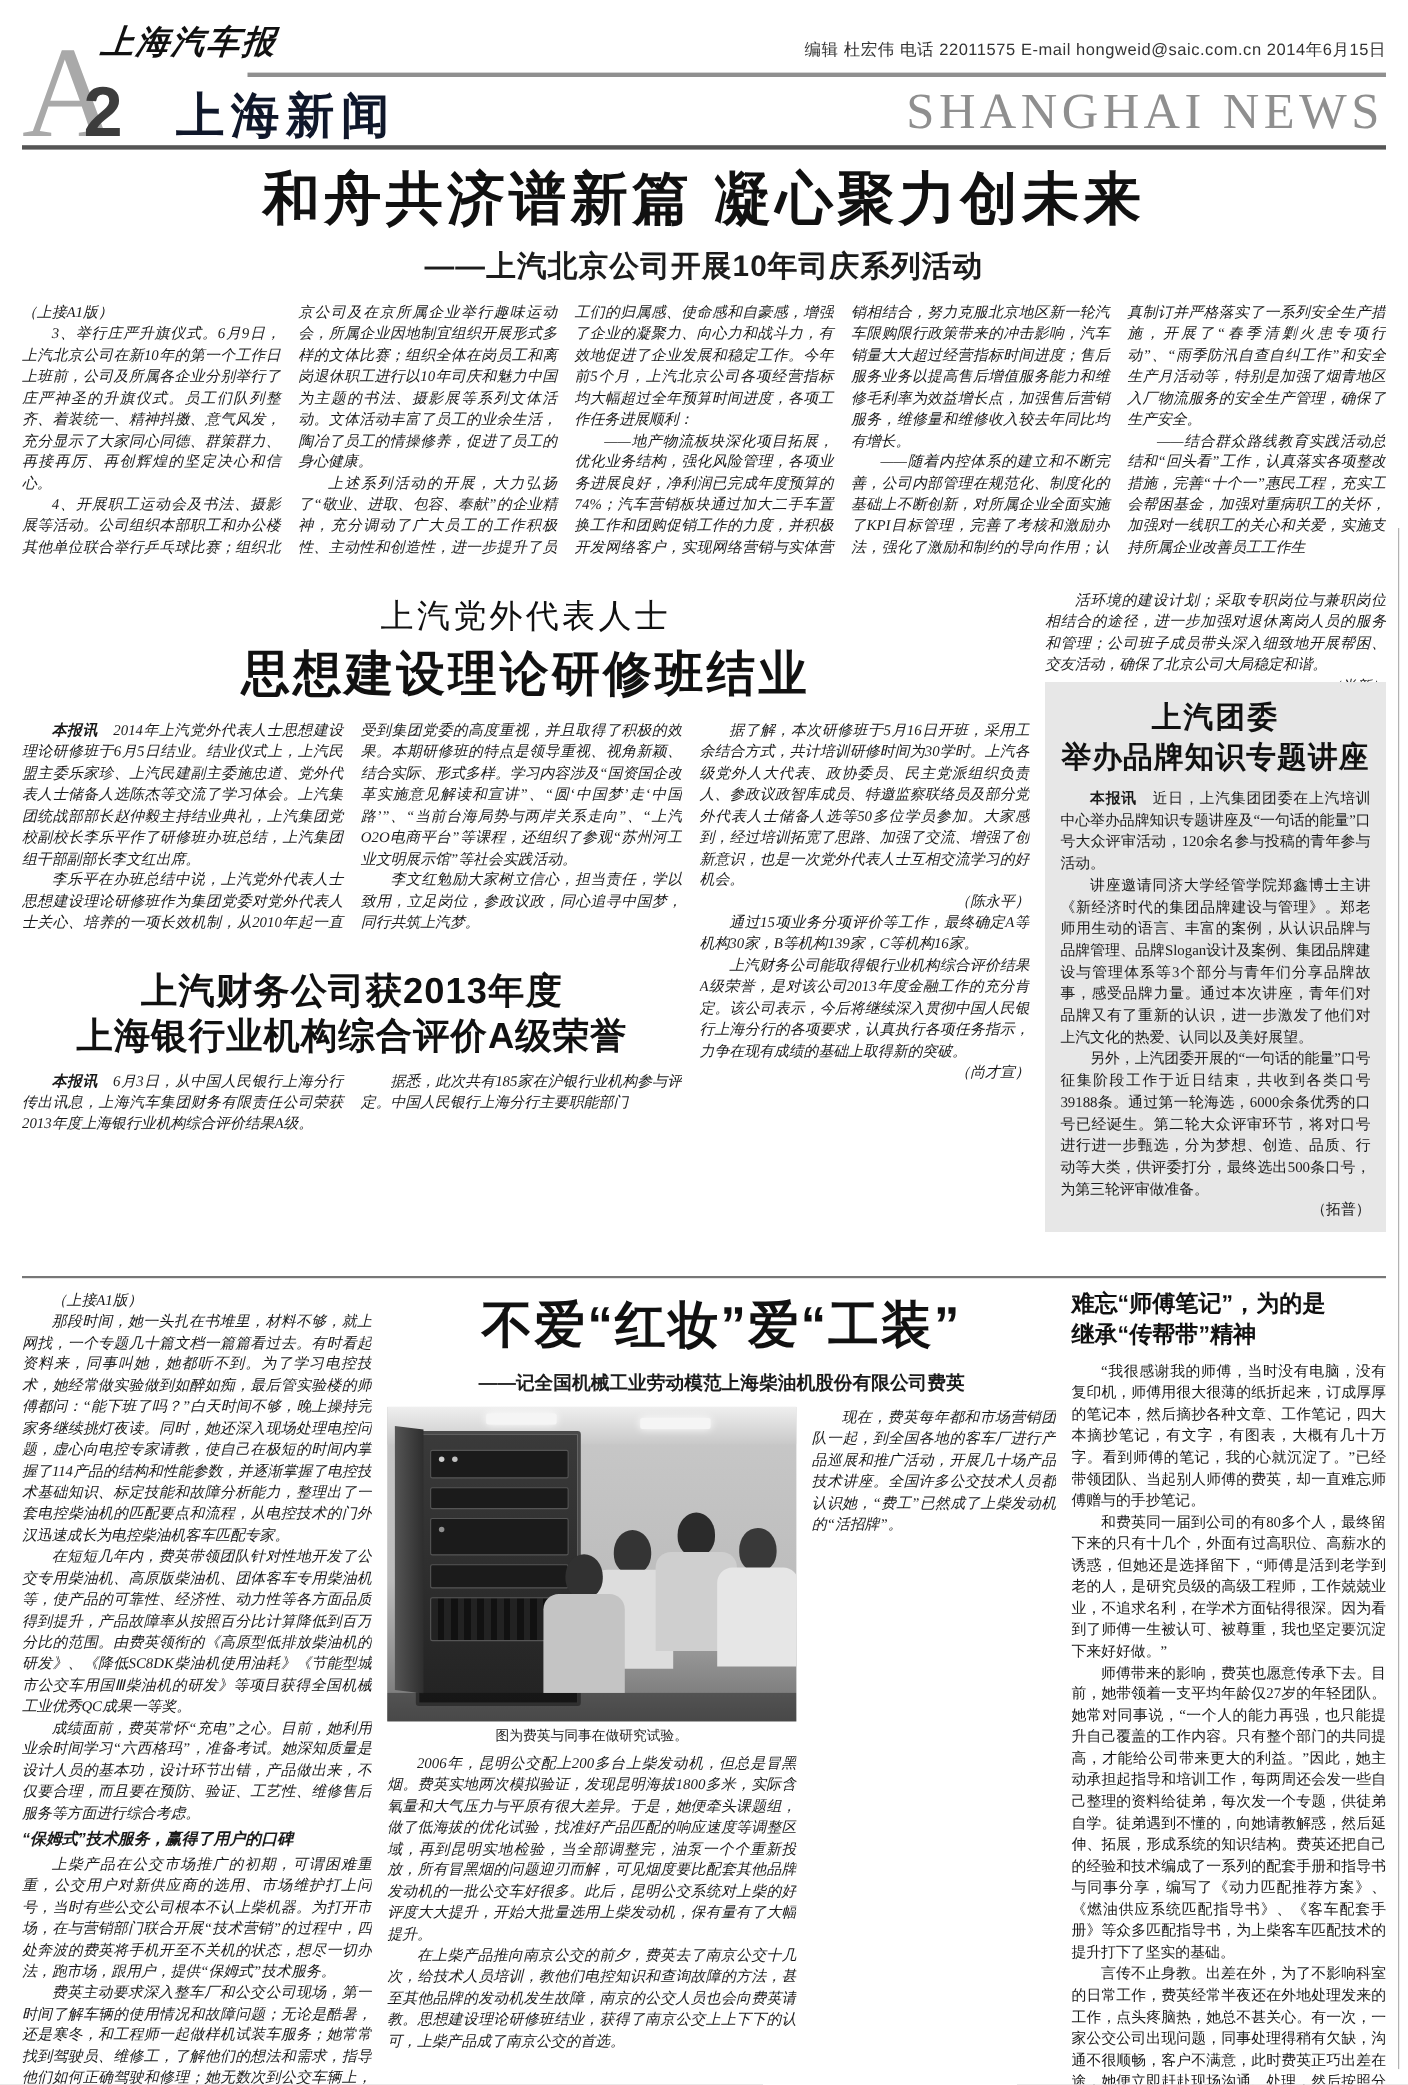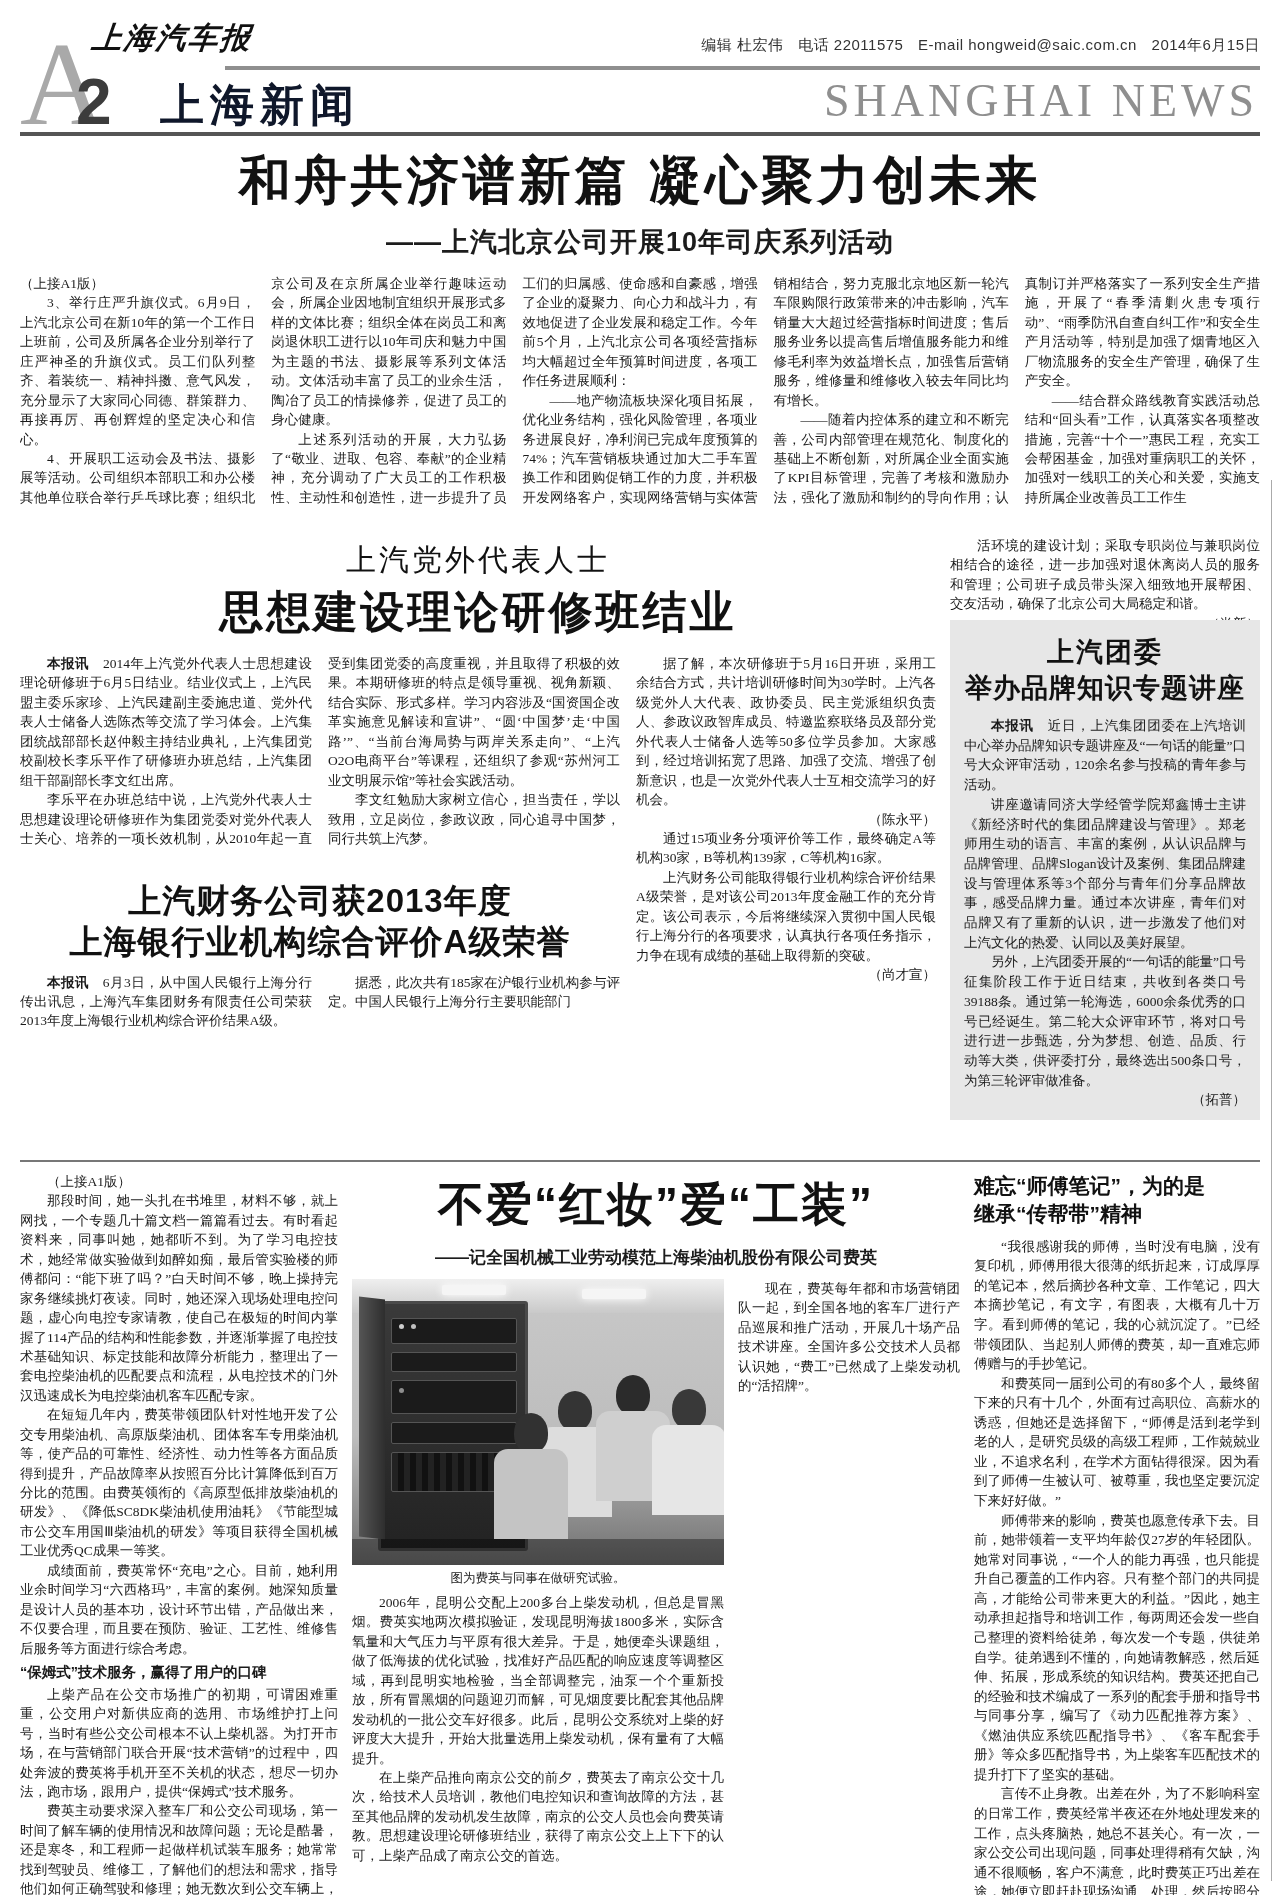--- a/index.html
+++ b/index.html
@@ -21,21 +21,21 @@
   }
   .masthead-logo {
     position:absolute; left:72px; top:0; font-size:30px; font-weight:bold;
     font-style:italic; letter-spacing:2px; color:#111;
     font-family:"Liberation Serif",serif; transform:skewX(-6deg);
   }
   .hdr-info {
     position:absolute; right:0; top:18px; font-family:"Liberation Sans",sans-serif;
     font-size:15px; color:#333; letter-spacing:0.5px;
   }
-  .hdr-info span { margin-left:10px; }
+  .hdr-info span { }
   .hdr-rule1 { position:absolute; left:205px; right:0; top:48px; height:4px; background:#8f8f8f; }
   .section-cn {
     position:absolute; left:140px; top:58px; font-size:44px; color:#0f172a;
     font-weight:bold; font-family:"Liberation Sans",sans-serif; letter-spacing:6px;
   }
   .section-en {
     position:absolute; right:2px; top:56px; font-size:46px; color:#8f8f8f;
     font-family:"Liberation Serif",serif; letter-spacing:4px; font-weight:500;
   }
   .hdr-rule2 { position:absolute; left:0; right:0; top:114px; height:4px; background:#555; }
@@ -65,21 +65,21 @@
     color:#111; letter-spacing:3px; margin-top:4px;
   }
   .seminar-head {
     text-align:center; font-family:"Liberation Sans",sans-serif; font-weight:900;
     font-size:44px; letter-spacing:3px; color:#111; margin:2px 0 12px 0;
   }
   .mid-cols { display:flex; gap:16px; }
   .mid-cols-left { width:600px; }
   .mid-cols-right { width:300px; height:520px; overflow:hidden; }
   .bodytext { font-size:13.5px; line-height:1.44; text-align:justify; }
-  .bodytext p { text-indent:2em; }
+  .bodytext p { text-indent:2em;font-style:italic; }
   .seminar-p1 { column-count:2; column-gap:16px; height:212px; overflow:hidden; }
   .fin-head {
     text-align:center; font-family:"Liberation Sans",sans-serif; font-weight:900;
     font-size:33px; letter-spacing:1px; color:#111; line-height:1.25; margin:14px 0 10px 0;
   }
   .fin-body { column-count:2; column-gap:16px; height:120px; overflow:hidden; }
   
   .tail-block { font-size:13.5px; line-height:1.44; text-align:justify; height:84px; overflow:hidden; }
   .yl-box { background:#e7e7e7; padding:14px 14px 10px 14px; height:500px; overflow:hidden; }
   .yl-t1,.yl-t2 {
@@ -232,21 +232,21 @@
 
   <div class="bot-rule"></div>
 
   <div class="bot">
 
     <div class="bot-c1 bodytext">
       <div class="bot-c1-inner">
         <p class="noindent">（上接A1版）</p>
         <p>那段时间，她一头扎在书堆里，材料不够，就上网找，一个专题几十篇文档一篇篇看过去。有时看起资料来，同事叫她，她都听不到。为了学习电控技术，她经常做实验做到如醉如痴，最后管实验楼的师傅都问：“能下班了吗？”白天时间不够，晚上操持完家务继续挑灯夜读。同时，她还深入现场处理电控问题，虚心向电控专家请教，使自己在极短的时间内掌握了114产品的结构和性能参数，并逐渐掌握了电控技术基础知识、标定技能和故障分析能力，整理出了一套电控柴油机的匹配要点和流程，从电控技术的门外汉迅速成长为电控柴油机客车匹配专家。</p>
         <p>在短短几年内，费英带领团队针对性地开发了公交专用柴油机、高原版柴油机、团体客车专用柴油机等，使产品的可靠性、经济性、动力性等各方面品质得到提升，产品故障率从按照百分比计算降低到百万分比的范围。由费英领衔的《高原型低排放柴油机的研发》、《降低SC8DK柴油机使用油耗》《节能型城市公交车用国Ⅲ柴油机的研发》等项目获得全国机械工业优秀QC成果一等奖。</p>
-        <p>成绩面前，费英常怀“充电”之心。目前，她利用业余时间学习“六西格玛”，丰富的案例。她深知质量是设计人员的基本功，设计环节出错，产品做出来，不仅要合理，而且要在预防、验证、工艺性、维修售后服务等方面进行综合考虑。</p>
+        <p>成绩面前，费英常怀“充电”之心。目前，她利用业余时间学习“六西格玛”，准备考试。她深知质量是设计人员的基本功，设计环节出错，产品做出来，不仅要合理，而且要在预防、验证、工艺性、维修售后服务等方面进行综合考虑。</p>
         <p class="subhead-bold">“保姆式”技术服务，赢得了用户的口碑</p>
         <p>上柴产品在公交市场推广的初期，可谓困难重重，公交用户对新供应商的选用、市场维护打上问号，当时有些公交公司根本不认上柴机器。为打开市场，在与营销部门联合开展“技术营销”的过程中，四处奔波的费英将手机开至不关机的状态，想尽一切办法，跑市场，跟用户，提供“保姆式”技术服务。</p>
         <p>费英主动要求深入整车厂和公交公司现场，第一时间了解车辆的使用情况和故障问题；无论是酷暑，还是寒冬，和工程师一起做样机试装车服务；她常常找到驾驶员、维修工，了解他们的想法和需求，指导他们如何正确驾驶和修理；她无数次到公交车辆上，现场跟车采集行驶路谱，了解驾驶员的驾驶规律和使用要求，建立了所有客车电控柴油机的匹配档案，并分析统计公交公司提供的大量油耗数据，使这些调研和研究成果为后期产品改进和新产品开发提供方向。</p>
       </div>
     </div>
 
     <div class="bot-center">
       <h2 class="feat-head">不爱“红妆”爱“工装”</h2>
       <div class="feat-sub">——记全国机械工业劳动模范上海柴油机股份有限公司费英</div>
       <div class="bot-inner">

